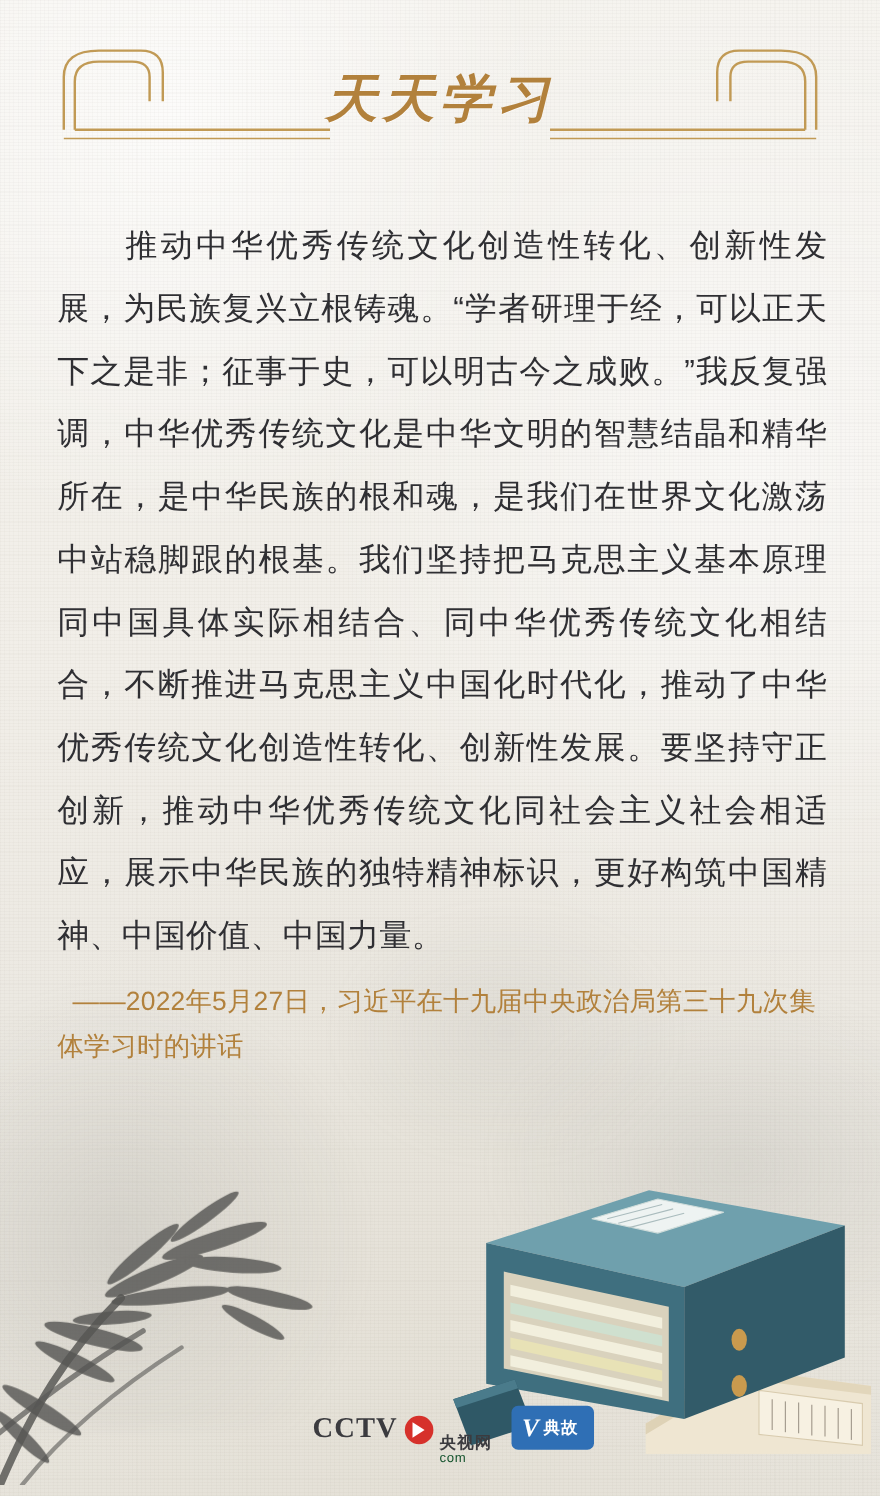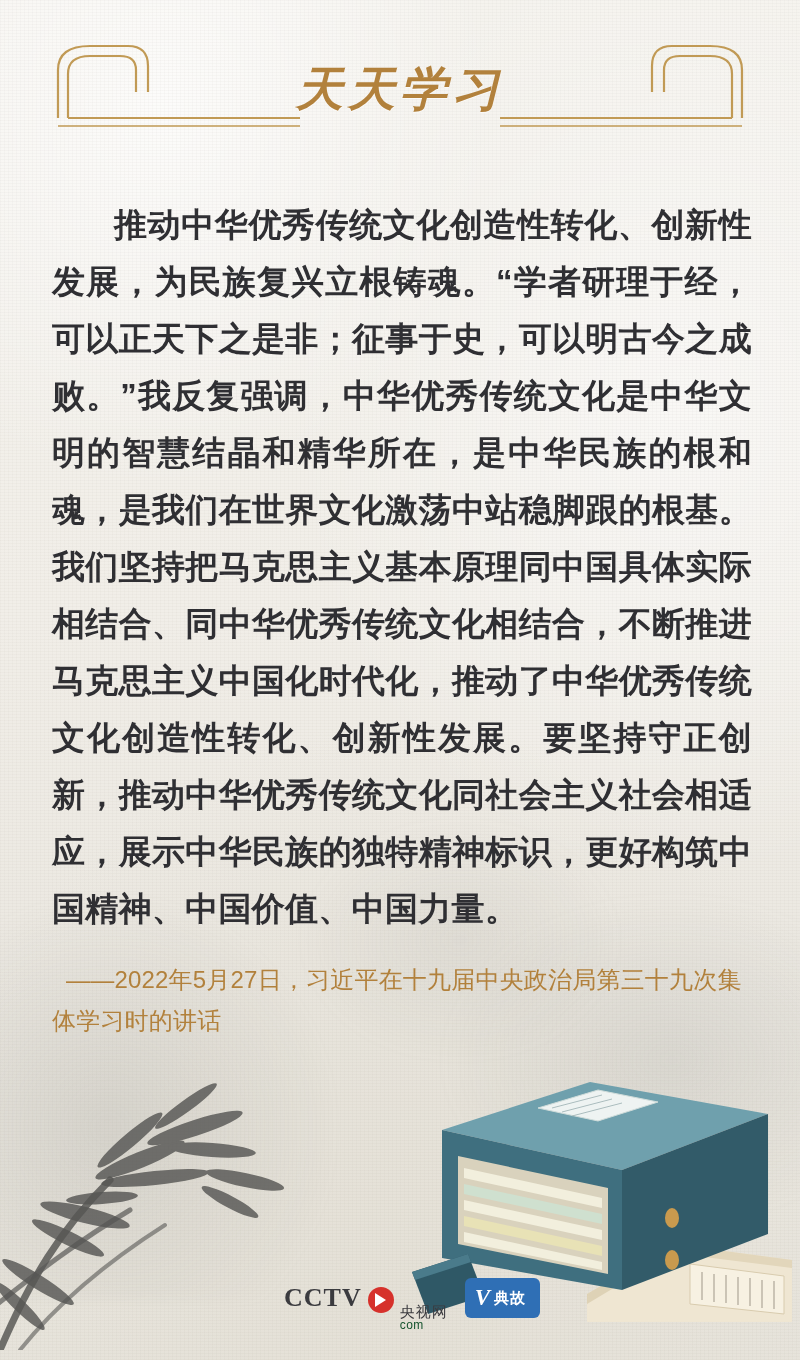--- a/index.html
+++ b/index.html
@@ -62,30 +62,30 @@
     font-style: italic;
     text-shadow: 0 1px 0 rgba(255,255,255,.6);
   }
 
   
   .content {
     position: absolute; top: 196px; left: 52px; width: 700px;
   }
   .quote {
     font-family: "Liberation Sans", sans-serif;
-    font-size: 33px;
+    font-size: 29px;
     line-height: 57px;
     color: #2f2f33;
     text-align: justify;
     text-indent: 62px;
     letter-spacing: 0.3px;
-    font-weight: 700;
+    font-weight: 400;
   }
   .attribution {
-    margin-top: 22px;
+    margin-top: 10px;
     font-size: 24px;
     line-height: 41px;
     color: #b2813c;
     letter-spacing: .2px;
     text-indent: 14px;
   }
 
   
   .bamboo { position:absolute; left:-10px; bottom:10px; width:330px; height:340px; opacity:.92; }
 
@@ -110,21 +110,21 @@
   }
   .cctv-red-dot::after{
     content:""; position:absolute; left:7px; top:6px;
     width:0; height:0; border-left:11px solid #fff;
     border-top:7px solid transparent; border-bottom:7px solid transparent;
   }
   .cctv-cn {
     display:flex; flex-direction:column; line-height:1.05;
     font-family:"Liberation Sans", sans-serif;
   }
-  .cctv-cn .cn { font-size:15px; font-weight:400; color:#3b3b3f; letter-spacing:1px;margin-top:39px;}
+  .cctv-cn .cn { font-size:15px; font-weight:700; color:#3b3b3f; letter-spacing:1px;margin-top:39px;}
   .cctv-cn .en { font-size:12px; color:#14532d; letter-spacing:.5px;}
   .vbadge {
     background:#2f6fb5; color:#fff; border-radius:6px;
     padding:7px 14px 7px 10px; display:flex; align-items:center; gap:4px;
   }
   .vbadge .v {
     font-family:"Liberation Serif", serif; font-size:23px; font-weight:700; font-style:italic;
   }
   .vbadge .lbl { font-size:15px; font-weight:700; letter-spacing:1px; }
 </style>

